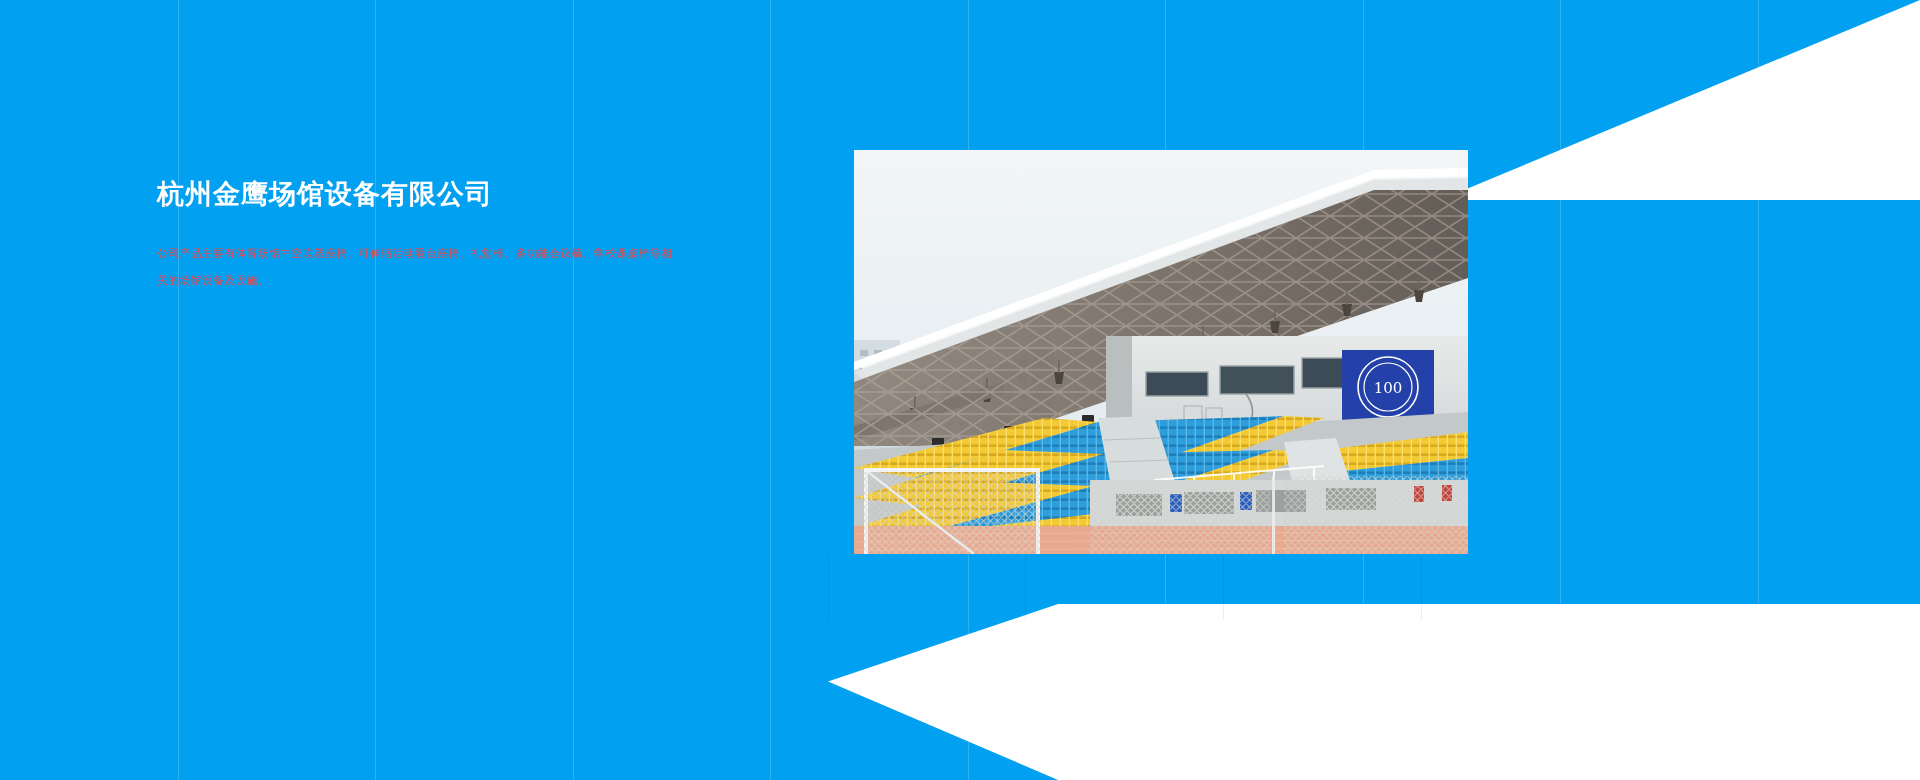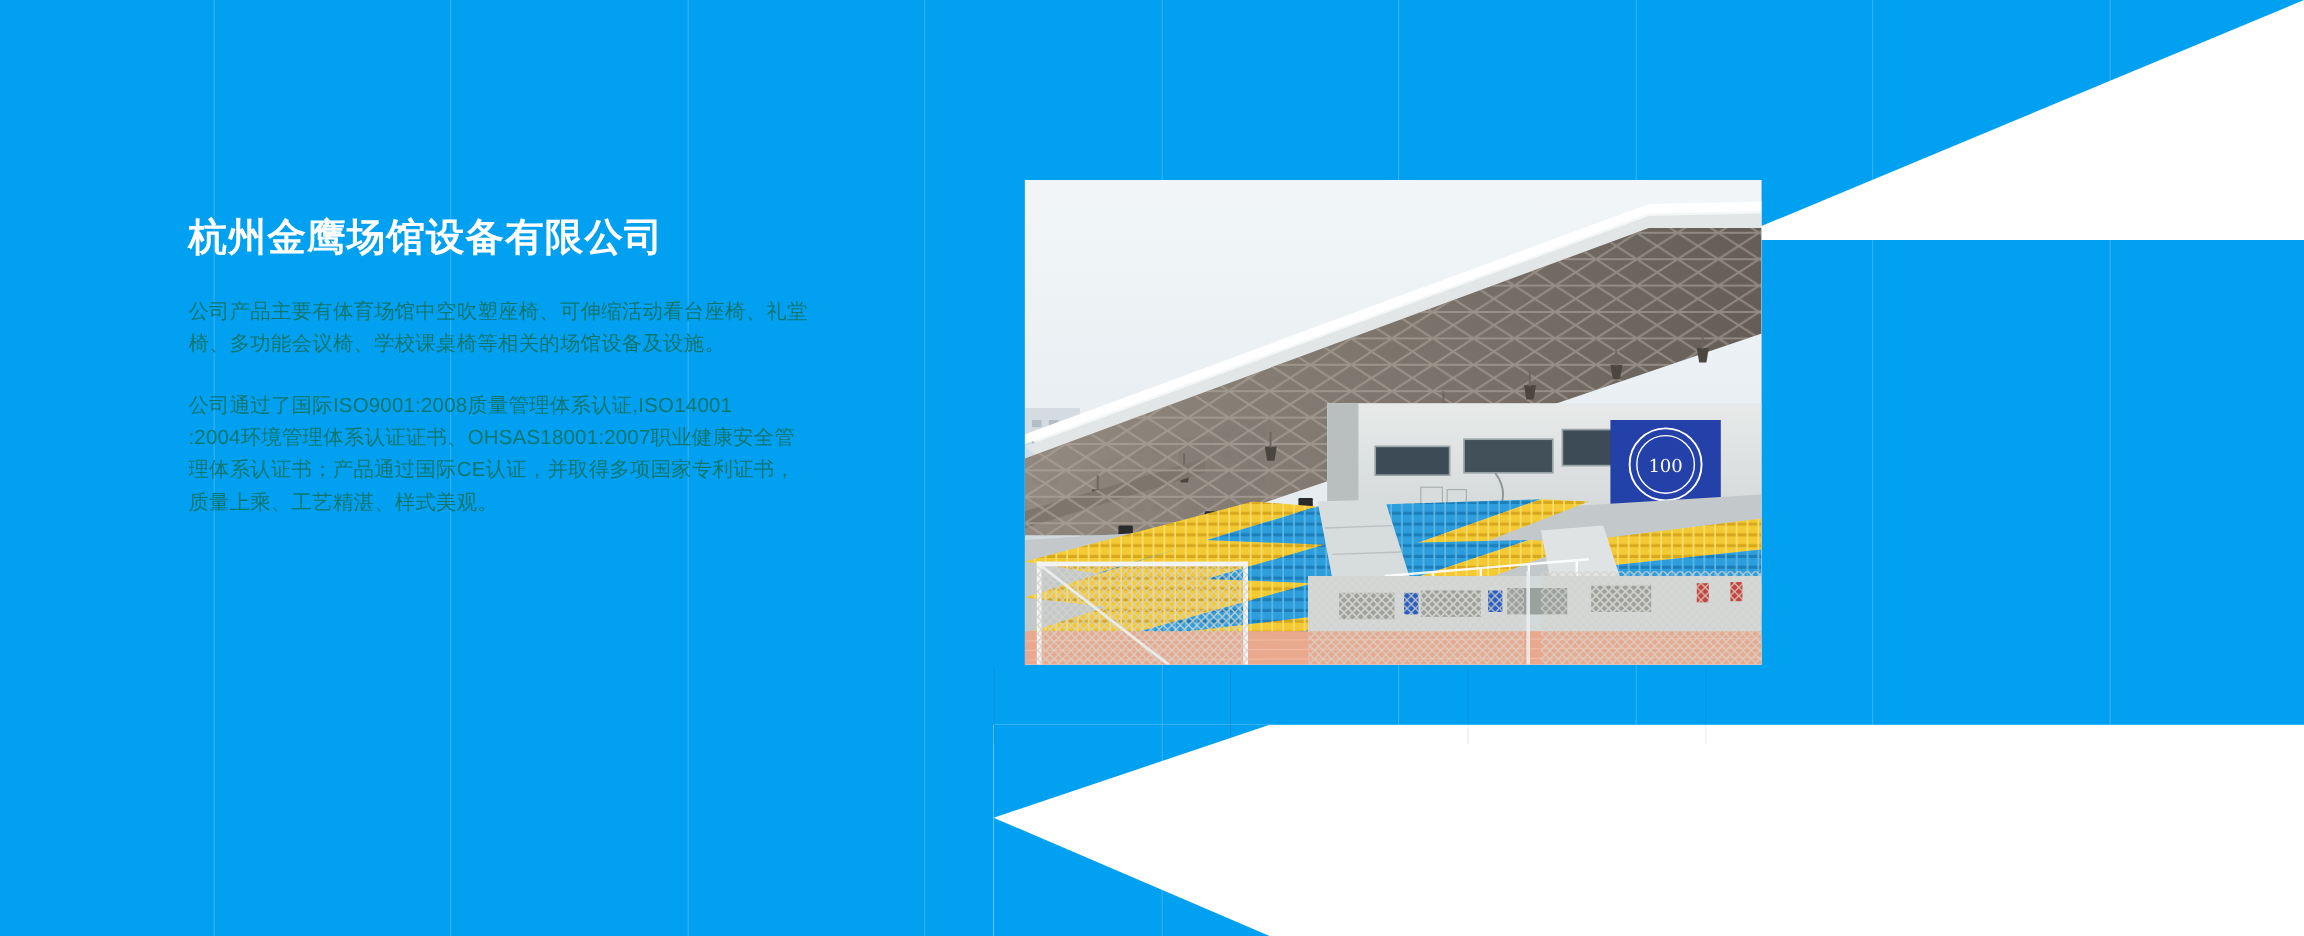--- a/index.html
+++ b/index.html
@@ -49,32 +49,32 @@
     background:rgba(255,255,255,0.18);
   }
 
   
   .copy {
     position:absolute;
     left:157px; top:178px;
     width:520px;
   }
   .company-title {
-    font-size:32px;
+    font-size:27px;
     font-weight:bold;
     color:#ffffff;
     letter-spacing:1px;
     line-height:1.2;
     margin-bottom:30px;
     white-space:nowrap;
   }
   .para {
-    font-size:17px;
+    font-size:11px;
     line-height:27px;
-    color:#0f766e;
+    color:#ef4444;
     margin-bottom:24px;
     letter-spacing:0.2px;
   }
   .para:last-child { margin-bottom:0; }
   .gapspace { display:inline-block; width:40px; }
 
   
   .photo-frame {
     position:absolute;
     left:854px; top:150px;
@@ -120,21 +120,20 @@
   <div class="bottom-rule" style="left:1223px"></div>
   <div class="bottom-rule" style="left:1421px"></div>
 
   <div class="copy">
 
     <h1 class="company-title">杭州金鹰场馆设备有限公司</h1>
 
     <p class="para">公司产品主要有体育场馆中空吹塑座椅、可伸缩活动看台座椅、礼堂椅、多功能会议椅、学校课桌椅等相关的场馆设备及设施。</p>
 
 
-    <p class="para"><span>公司通过了国际ISO9001:2008质量管理体系认证,ISO14001</span><span class="gapspace"></span><span>:2004环境管理体系认证证书、OHSAS18001:2007职业健康安全管理体系认证书；产品通过国际CE认证，并取得多项国家专利证书，质量上乘、工艺精湛、样式美观。</span></p>
 
   </div>
 
   <div class="photo-frame">
     <svg viewBox="0 0 614 404" xmlns="http://www.w3.org/2000/svg">
       <defs>
         <linearGradient id="skyG" x1="0" y1="0" x2="0" y2="1">
           <stop offset="0%" stop-color="#f2f6f8"></stop>
           <stop offset="100%" stop-color="#dfe7ec"></stop>
         </linearGradient>

